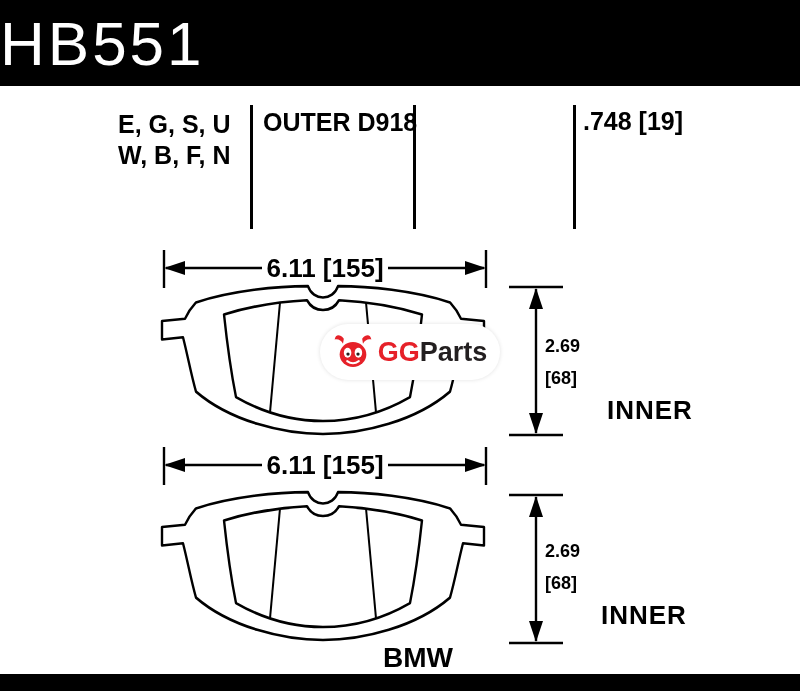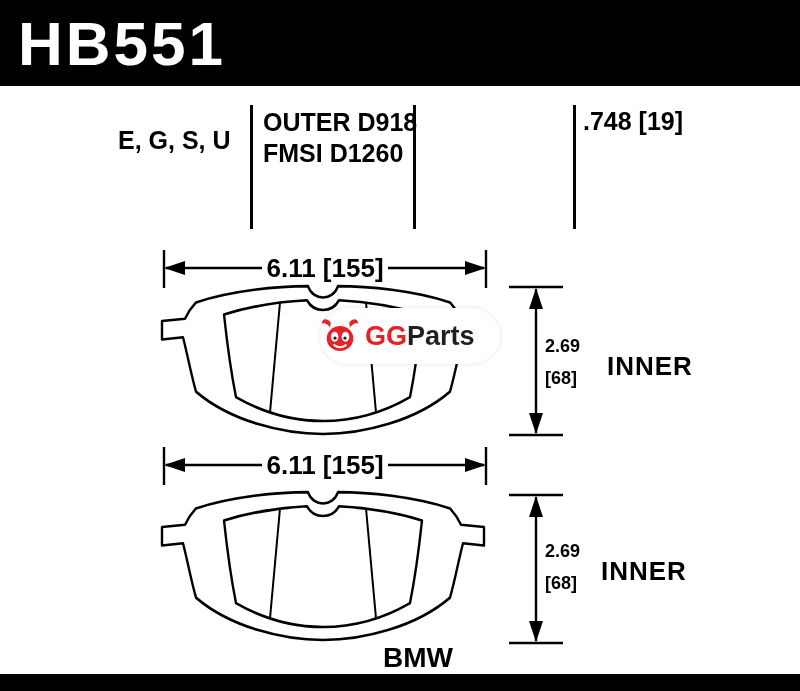--- a/index.html
+++ b/index.html
@@ -2,26 +2,26 @@
 <html><head>
 <meta charset="utf-8">
 <style>
   html,body{margin:0;padding:0;background:#fff;}
   .page{
     position:relative;width:800px;height:691px;background:#fff;
     font-family:"Liberation Sans",sans-serif;color:#000;overflow:hidden;
   }
   
   .top-bar{position:absolute;left:0;top:0;width:800px;height:86px;background:#000;display:flex;align-items:center;}
-  .part-number{color:#fff;font-size:62px;font-weight:700;letter-spacing:3px;padding-left:18px;}
+  .part-number{color:#fff;font-size:62px;font-weight:400;letter-spacing:3px;}
   .bottom-bar{position:absolute;left:0;bottom:0;width:800px;height:17px;background:#000;}
 
   
   .spec-line{font-size:25px;font-weight:bold;line-height:31px;white-space:nowrap;}
-  .compounds{position:absolute;left:118px;top:125px;}
+  .compounds{position:absolute;left:118px;top:109px;}
   .fmsi{position:absolute;left:263px;top:107px;}
   .thickness{position:absolute;left:583px;top:107px;font-size:25px;font-weight:bold;}
   .vrule{position:absolute;top:105px;width:3px;height:124px;background:#000;}
   .vrule-1{left:250px;}
   .vrule-2{left:413px;}
   .vrule-3{left:573px;}
 
   
   svg line{stroke:#000;stroke-width:2.4;}
   svg polygon{fill:#000;stroke:none;}
@@ -30,35 +30,35 @@
   .dim-h-inner{left:160px;top:246px;}
   .dim-h-outer{left:160px;top:443px;}
   .dim-v{position:absolute;width:58px;height:160px;}
   .dim-v-inner{left:507px;top:281px;}
   .dim-v-outer{left:507px;top:489px;}
   .dim-text{position:absolute;font-size:18px;font-weight:bold;white-space:nowrap;text-align:right;}
   .thk-in-1{left:545px;top:336px;}
   .thk-mm-1{left:545px;top:368px;}
   .thk-in-2{left:545px;top:541px;}
   .thk-mm-2{left:545px;top:573px;}
-  .side-label{position:absolute;font-size:26px;font-weight:bold;letter-spacing:1px;}
+  .side-label{position:absolute;font-size:26px;font-weight:bold;letter-spacing:1px;margin-top:44px;}
   .label-inner{left:607px;top:351px;}
   .label-outer{left:601px;top:556px;}
 
   
   .pad{position:absolute;width:330px;height:174px;}
   .pad-inner{left:158px;top:272px;}
   .pad-outer{left:158px;top:478px;}
   .pad-shape path{fill:#fff;stroke:#000;stroke-width:2.4;stroke-linejoin:round;}
   .pad-shape line{stroke:#000;stroke-width:2;}
 
   
   .logo{
-    position:absolute;left:320px;top:308px;width:180px;height:56px;background:#fff;
-    border-radius:28px;display:flex;align-items:center;gap:5px;
+    position:absolute;left:320px;top:324px;width:180px;height:56px;background:#fff;
+    border-radius:28px;display:flex;align-items:center;justify-content:center;gap:5px;
     box-shadow:0 0 4px rgba(0,0,0,0.12);
   }
   .logo-text{font-size:27px;font-weight:bold;line-height:1;}
   .logo-gg{color:#e62129;}
   .logo-parts{color:#231f20;}
 
   
   .vehicle{position:absolute;left:308px;top:642px;width:220px;text-align:center;font-size:28px;font-weight:bold;}
 </style>
 </head>
@@ -66,25 +66,25 @@
 
 <div class="page">
 
   <header class="top-bar">
     <span class="part-number">HB551</span>
   </header>
 
   <section>
     <div class="compounds">
       <div class="spec-line">E, G, S, U</div>
+      <div class="spec-line">W, B, F, N</div>
     </div>
     <div class="vrule vrule-1"></div>
     <div class="fmsi">
       <div class="spec-line">OUTER D918</div>
-      <div class="spec-line">FMSI D1260</div>
     </div>
     <div class="vrule vrule-2"></div>
     <div class="vrule vrule-3"></div>
     <div class="thickness">.748 [19]</div>
   </section>
 
   <svg width="0" height="0" style="position:absolute">
     <defs>
       <g id="pad-shape" class="pad-shape">
         <path d="M 38 28

